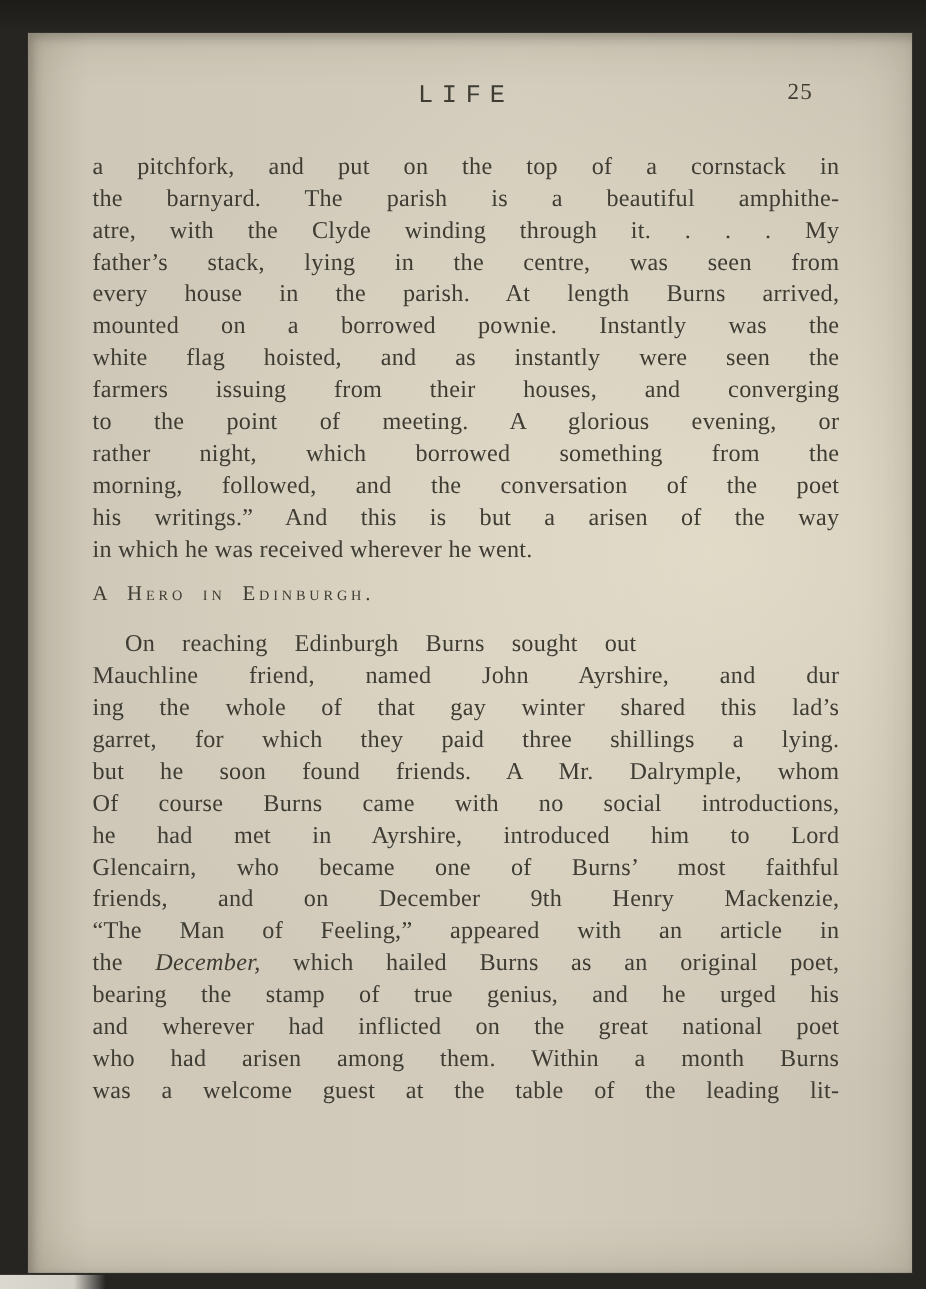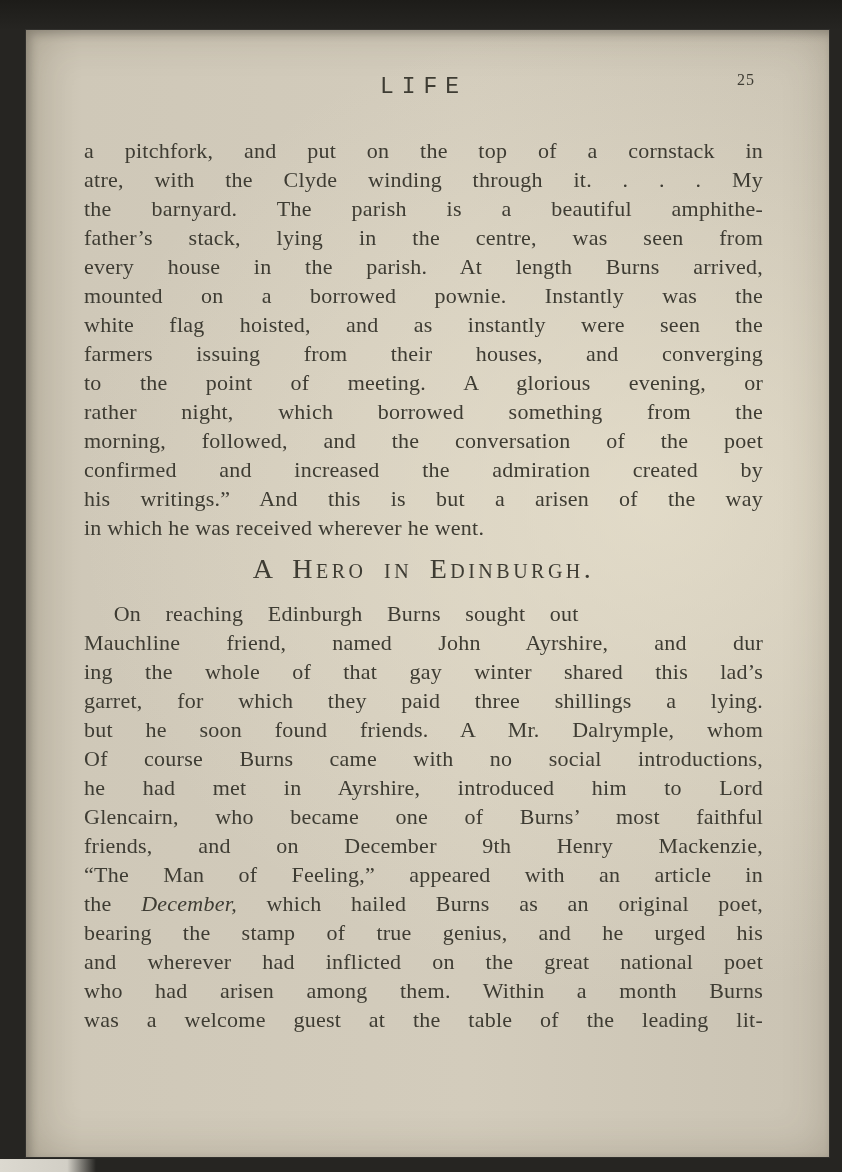--- a/index.html
+++ b/index.html
@@ -43,22 +43,22 @@
   }
   .running-title{
     display:inline-block;
     font-size:23px;
     letter-spacing:8px;
     word-spacing:4px;
     font-family:Liberation Mono, monospace;
   }
   .page-number{
     position:absolute;
-    right:8px;top:-3px;
-    font-size:16px;
+    right:24px;top:-3px;
+    font-size:21px;
     letter-spacing:1px;
   }
   .body-text{
     margin-top:30px;
     font-size:22px;
     letter-spacing:0.25px;
   }
   .paragraph{margin:0;}
   .line{
     line-height:29px;
@@ -71,23 +71,23 @@
   }
   .line.indent{
     text-indent:1.35em;
   }
   .line.loose{
     text-align-last:left;
     word-spacing:0.85em;
   }
   .italic{font-style:italic;}
   .heading{
-    text-align:center;
+    text-align:left;
     font-variant:small-caps;
-    font-size:28px;
+    font-size:19px;
     letter-spacing:3.5px;
     word-spacing:7px;
     margin:14px 0 17px 0;
     line-height:26px;
   }
   .scan-artifact{
     position:absolute;
     left:0;bottom:0;
     width:96px;height:13px;
     background:linear-gradient(90deg,#dcd9d0 0,#d2cfc6 70%,rgba(210,207,198,0) 100%);
@@ -99,31 +99,30 @@
 <div class="scan-frame">
   <div class="paper">
     <div class="page-inner">
       <div class="page-header">
         <div class="running-title">LIFE</div>
         <div class="page-number">25</div>
       </div>
       <div class="body-text">
           <div class="paragraph">
             <div class="line">a pitchfork, and put on the top of a cornstack in</div>
+            <div class="line">the barnyard.  The parish is a beautiful amphithe-</div>
             <div class="line">atre, with the Clyde winding through it. . . .  My</div>
-            <div class="line">the barnyard.  The parish is a beautiful amphithe-</div>
             <div class="line">father’s stack, lying in the centre, was seen from</div>
             <div class="line">every house in the parish.  At length Burns arrived,</div>
             <div class="line">mounted on a borrowed pownie.  Instantly was the</div>
             <div class="line">white flag hoisted, and as instantly were seen the</div>
             <div class="line">farmers issuing from their houses, and converging</div>
             <div class="line">to the point of meeting.  A glorious evening, or</div>
             <div class="line">rather night, which borrowed something from the</div>
             <div class="line">morning, followed, and the conversation of the poet</div>
-            <div class="line">confirmed and increased the admiration created by</div>
             <div class="line">his writings.”  And this is but a arisen of the way</div>
             <div class="line last">in which he was received wherever he went.</div>
           </div>
           <div class="heading">A Hero in Edinburgh.</div>
           <div class="paragraph">
             <div class="line indent loose">On reaching Edinburgh Burns sought out</div>
             <div class="line">Mauchline friend, named John Ayrshire, and dur</div>
             <div class="line">ing the whole of that gay winter shared this lad’s</div>
             <div class="line">garret, for which they paid three shillings a lying.</div>
             <div class="line">but he soon found friends.  A Mr. Dalrymple, whom</div>

